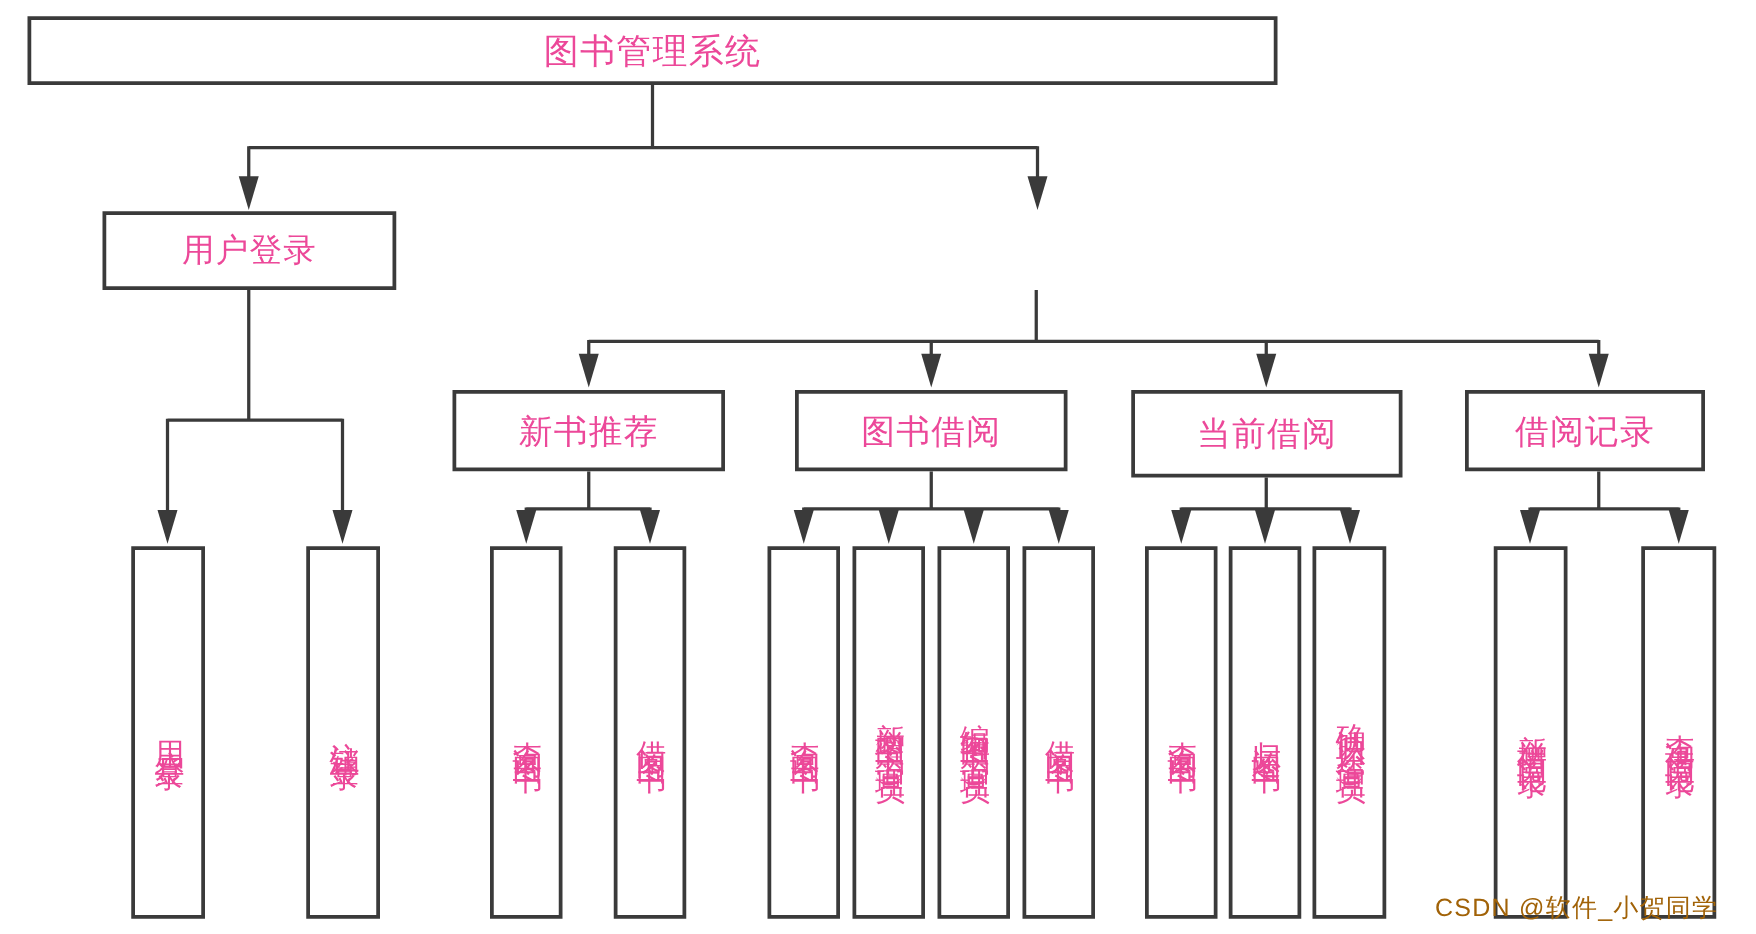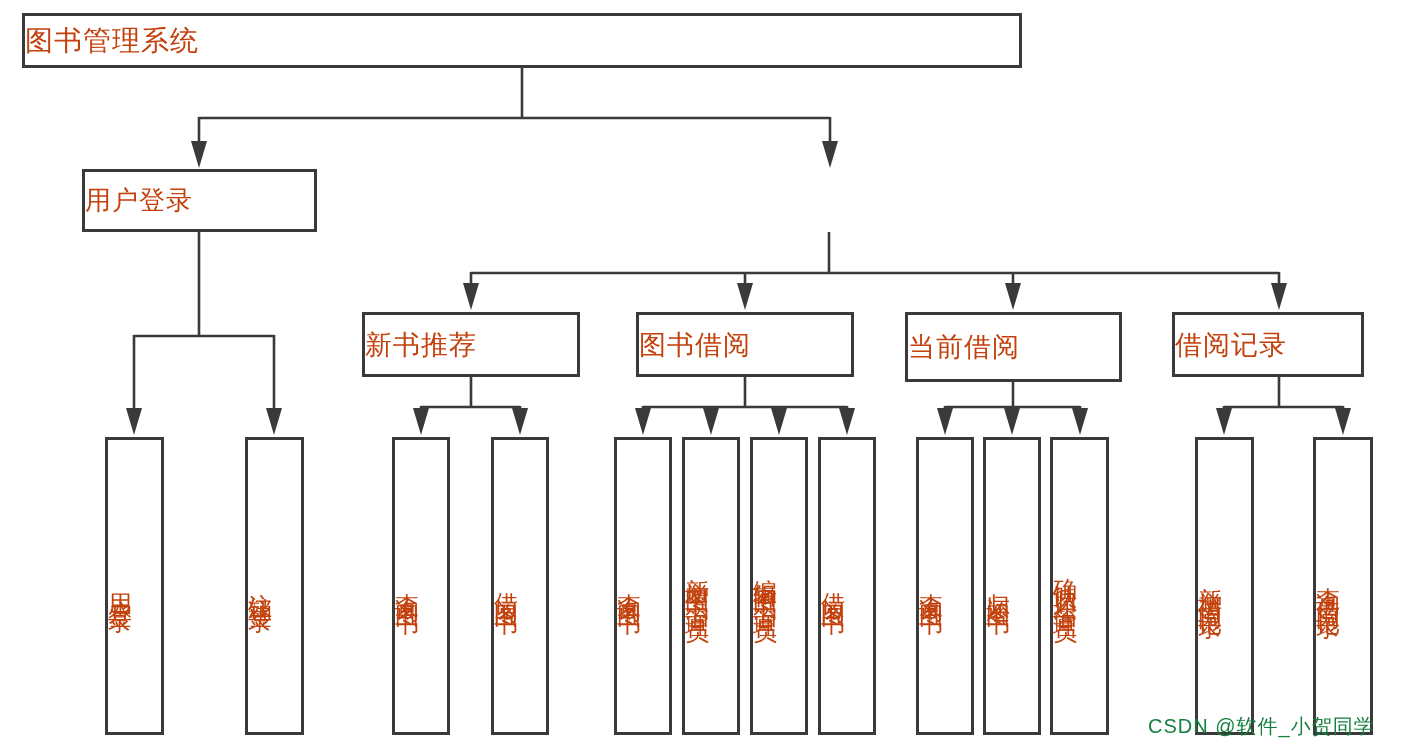--- a/index.html
+++ b/index.html
@@ -17,41 +17,41 @@
     width: 1405px; height: 747px;
     pointer-events: none;
   }
   .node {
     position: absolute;
     box-sizing: border-box;
     background: #ffffff;
     border: 3px solid #3a3a3a;
     display: flex;
     align-items: center;
-    justify-content: flex-start;
-    color: #c2410c;
+    justify-content: center;
+    color: #ec4899;
     z-index: 2;
   }
   .node.root  { font-size: 28px; letter-spacing: 1px; }
   .node.lvl2  { font-size: 26px; letter-spacing: 1px; }
   .node.lvl3  { font-size: 27px; letter-spacing: 1px; }
   .node.leaf  { font-size: 24px; }
   .vtext {
     writing-mode: vertical-rl;
     text-orientation: mixed;
     letter-spacing: 6px;
     line-height: 1;
     white-space: nowrap;
   }
   .watermark {
     position: absolute;
     left: 1148px;
     top: 713px;
     font-size: 20px;
-    color: #15803d;
+    color: #a16207;
     letter-spacing: 1px;
     z-index: 3;
     white-space: nowrap;
   }
 </style>
 </head>
 <body>
 
 <div id="stage">
 

